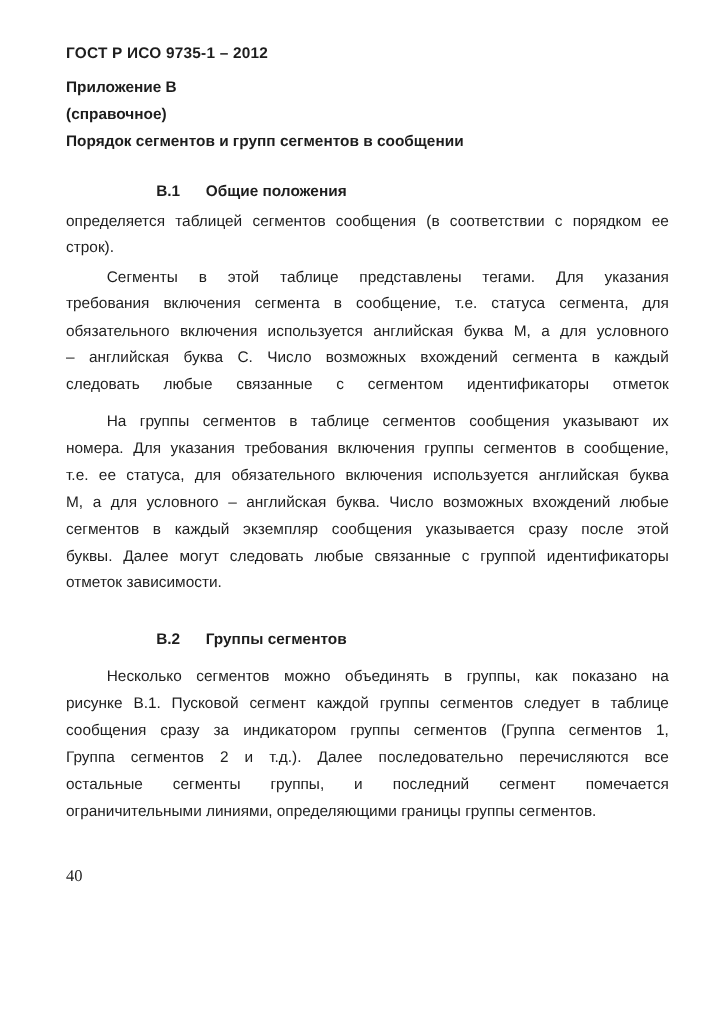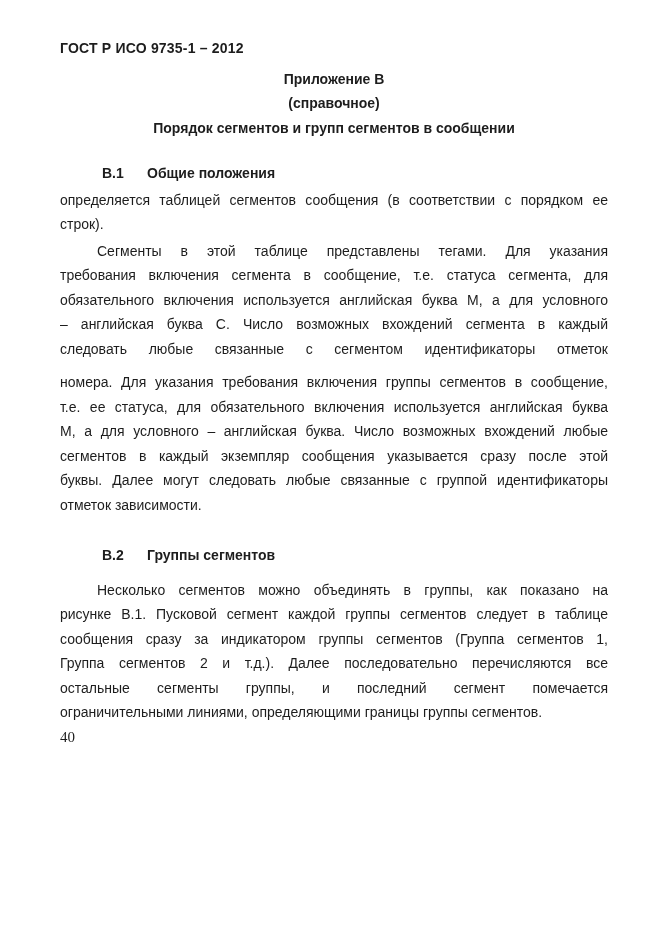--- a/index.html
+++ b/index.html
@@ -16,41 +16,42 @@
     border-radius: 13px;
   }
   .content { padding: 0 53px 0 60px; }
   .doc-header {
     margin-top: 36px;
     font-weight: bold;
     letter-spacing: 0.2px;
   }
   .title-block {
     margin-top: 6px;
-    text-align: center;
+    text-align: left;
     font-weight: bold;
   }
   .sec-heading {
     font-weight: bold;
     padding-left: 42px;
   }
-  .sec-num { display: inline-block; min-width: 45px; }
+  .sec-num { display: inline-block; min-width: 45px; margin-left: 40px; }
   .h1 { margin-top: 21px; }
   .p1 { margin-top: 2px; }
   .p2 { margin-top: 2px; }
   .p3 { margin-top: 9px; }
   .h2 { margin-top: 26px; }
   .p4 { margin-top: 10px; }
   .ln {
     text-align: justify;
     text-align-last: justify;
   }
   .ln.first { text-indent: 37px; }
   .ln.last { text-align-last: left; }
   .page-footer {
+    margin-top: 36px;
     font-family: "Liberation Serif", serif;
     font-size: 15px;
   }
 </style>
 </head>
 <body>
 
 <div class="page">
   <div class="content">
 
@@ -73,20 +74,21 @@
 
     <div class="para p2">
       <div class="ln first">Сегменты в этой таблице представлены тегами. Для указания</div>
       <div class="ln">требования включения сегмента в сообщение, т.е. статуса сегмента, для</div>
       <div class="ln">обязательного включения используется английская буква M, а для условного</div>
       <div class="ln">– английская буква C. Число возможных вхождений сегмента в каждый</div>
       <div class="ln">следовать любые связанные с сегментом идентификаторы отметок</div>
     </div>
 
     <div class="para p3">
+      <div class="ln first">На группы сегментов в таблице сегментов сообщения указывают их</div>
       <div class="ln">номера. Для указания требования включения группы сегментов в сообщение,</div>
       <div class="ln">т.е. ее статуса, для обязательного включения используется английская буква</div>
       <div class="ln">M, а для условного – английская буква. Число возможных вхождений любые</div>
       <div class="ln">сегментов в каждый экземпляр сообщения указывается сразу после этой</div>
       <div class="ln">буквы. Далее могут следовать любые связанные с группой идентификаторы</div>
       <div class="ln last">отметок зависимости.</div>
     </div>
 
     <div class="sec-heading h2">
       <span class="sec-num">В.2</span><span>Группы сегментов</span>

